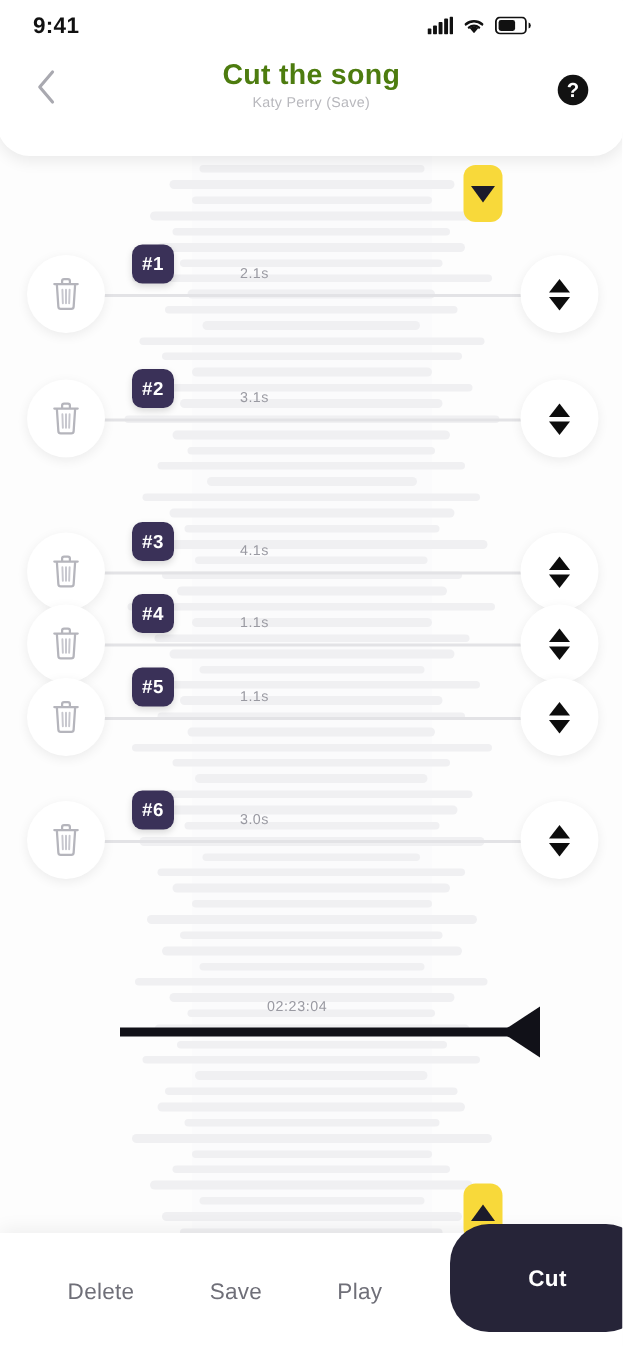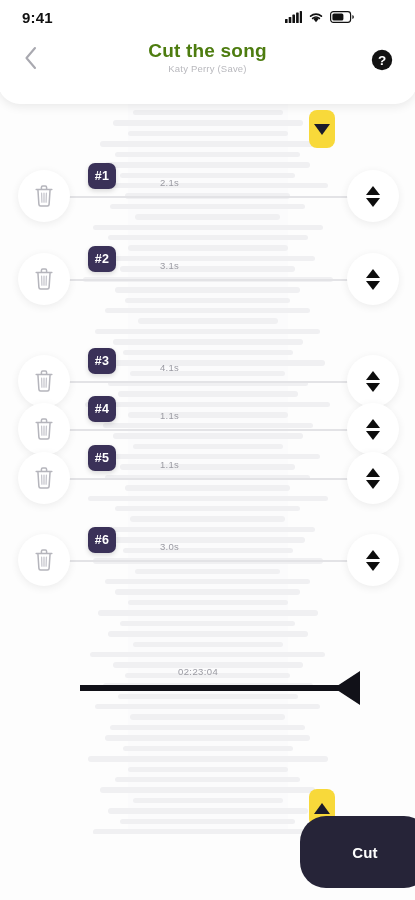--- a/index.html
+++ b/index.html
@@ -484,15 +484,22 @@
         </div>
       </div>
     </div>
 
   <div class="playhead">
     <div class="ph-time">02:23:04</div>
     <div class="ph-line"></div>
     <div class="ph-arrow"></div>
   </div>
 
+  <div class="bottombar">
+    <div class="bb-actions" id="bb-actions">
+        <div class="bb-action">Delete</div>
+        <div class="bb-action">Save</div>
+        <div class="bb-action">Play</div>
+      </div>
+  </div>
   <div class="cut-button">Cut</div>
 
 </div>
 
 </body></html>

